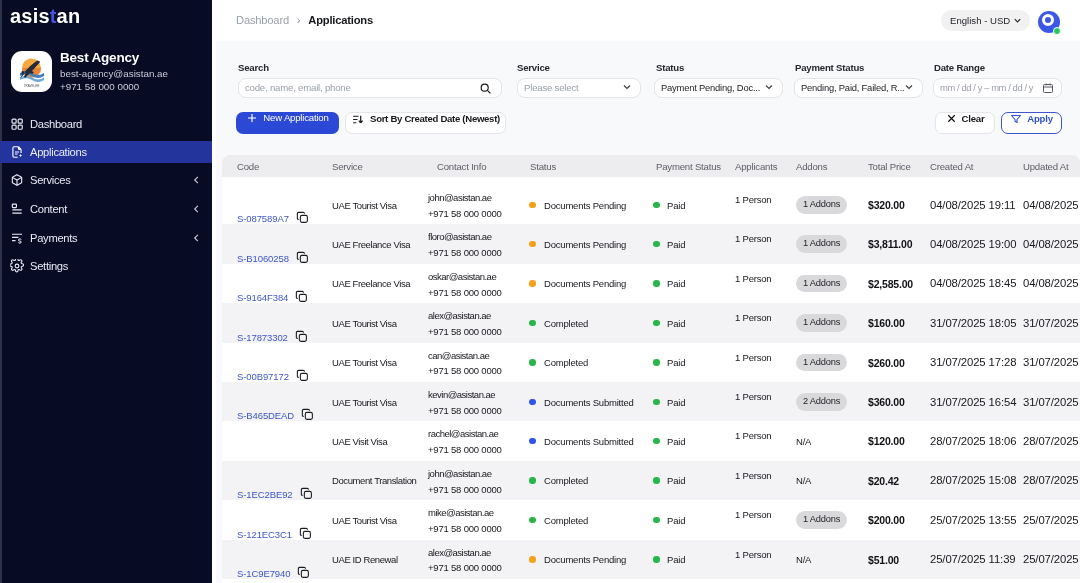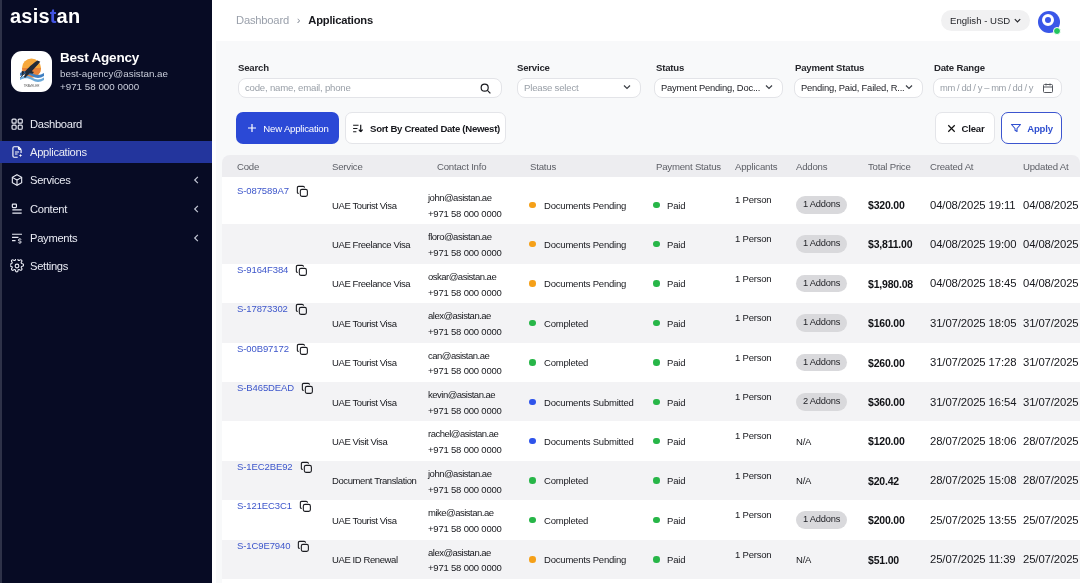--- a/index.html
+++ b/index.html
@@ -28,32 +28,32 @@
 #langpill svg{position:absolute;right:8px;top:6px}
 #uav{position:absolute;left:1038px;top:11px;width:22px;height:22px;border-radius:50%;background:#3a57e8;z-index:6}
 #uav .o{position:absolute;left:3.5px;top:2.5px;width:12px;height:12px;border:3.6px solid #fff;border-radius:50%}
 #uav .st{position:absolute;right:-1px;bottom:-2px;width:8px;height:8px;background:#22c55e;border:1.5px solid #fff;border-radius:50%}
 
 .flabel{position:absolute;font-size:9.6px;color:#26272c;font-weight:bold;top:62px;letter-spacing:-.2px}
 .fbox{position:absolute;top:78px;height:20px;background:#fff;border:1px solid #e3e4e8;border-radius:8px;font-size:9.6px;line-height:18px;padding-left:6px;color:#1d1e24;white-space:nowrap;overflow:hidden;letter-spacing:-.2px}
 .fbox.ph{color:#9aa0a8}
 .fbox svg{position:absolute;top:3px}
 
-.btn{position:absolute;top:112px;height:32px;border-radius:7px;font-size:9.6px;display:flex;align-items:center;justify-content:center;gap:5px;white-space:nowrap;letter-spacing:-.2px}
+.btn{position:absolute;top:112px;height:22px;border-radius:7px;font-size:9.6px;display:flex;justify-content:center;gap:5px;white-space:nowrap;letter-spacing:-.2px}
 #bnew{left:236px;width:103px;background:#2b49d6;color:#fff}
 #bsort{left:345px;width:161px;background:#fff;border:1px solid #e4e5e9;color:#17181d;font-weight:bold;letter-spacing:-.3px}
 #bclear{left:935px;width:60px;background:#fff;border:1px solid #e4e5e9;color:#17181d;font-weight:bold}
 #bapply{left:1001px;width:61px;background:#fff;border:1.5px solid #3c55cf;color:#3050d0;font-weight:bold}
 
 #thead{position:absolute;left:222px;top:155px;width:858px;height:22px;background:#ededf0;border-radius:8px 8px 0 0}
 .th{position:absolute;top:6px;font-size:9.6px;color:#5d5f66;white-space:nowrap;letter-spacing:-.2px}
 .row{position:absolute;left:222px;width:858px;height:39.4px;background:#fff;font-size:9.5px;letter-spacing:-.2px}
 .row.alt{background:#f3f3f5}
 .row>span,.row>div{position:absolute}
-.codewrap{left:15px;top:0;height:39.4px;display:flex;align-items:flex-start;gap:7px}
+.codewrap{left:15px;top:0;height:39.4px;display:flex;align-items:flex-end;gap:7px}
 .code{font-size:9.5px;color:#3d56cb;letter-spacing:-.1px}
 .cpy{width:13px;height:13px}
 .svc{left:110px;top:14.5px;color:#17181d;white-space:nowrap;letter-spacing:-.4px}
 .contact{left:206px;top:5px;color:#17181d;line-height:15.8px;white-space:nowrap}
 .contact .em{letter-spacing:-.5px}
 .d{top:16.5px;width:6.5px;height:6.5px;border-radius:50%}
 .stx{top:14.5px;color:#17181d;white-space:nowrap}
 .pers{left:513px;top:9px;color:#17181d;white-space:nowrap}
 .pill{left:574px;top:11px;height:17.5px;line-height:17.5px;padding:0 7px;background:#d9d9dc;border-radius:9px;font-size:9.3px;color:#1d1e23;white-space:nowrap}
 .na{left:574px;top:14.5px;color:#17181d}
@@ -214,20 +214,27 @@
     <span class="stx" style="left:322px">Documents Pending</span>
 <span class="d" style="left:431px;background:#27b648"></span>
     <span class="stx" style="left:445px">Paid</span>
 <span class="pers">1 Person</span>
 <span class="pill">1 Addons</span>
 <span class="price">$320.00</span>
 <span class="date" style="left:708px">04/08/2025 19:11</span>
 <span class="date" style="left:801px">04/08/2025 19:11</span>
 </div>
 <div class="row alt" style="top:224.4px">
+<div class="codewrap">
+      <span class="code">S-B1060258</span>
+      <svg class="cpy" viewBox="0 0 24 24" fill="none" stroke="#1a1b20" stroke-width="2">
+        <rect x="8" y="8" width="13" height="13" rx="3"></rect>
+        <path d="M5 15.5h-.2A2.3 2.3 0 0 1 2.5 13.2V5A2.5 2.5 0 0 1 5 2.5h8.2a2.3 2.3 0 0 1 2.3 2.3V5"></path>
+      </svg>
+    </div>
 <span class="svc">UAE Freelance Visa</span>
 <div class="contact"><span class="em">floro@asistan.ae</span><br>+971 58 000 0000</div>
 <span class="d" style="left:307px;background:#f5a018"></span>
     <span class="stx" style="left:322px">Documents Pending</span>
 <span class="d" style="left:431px;background:#27b648"></span>
     <span class="stx" style="left:445px">Paid</span>
 <span class="pers">1 Person</span>
 <span class="pill">1 Addons</span>
 <span class="price">$3,811.00</span>
 <span class="date" style="left:708px">04/08/2025 19:00</span>
@@ -242,21 +249,21 @@
       </svg>
     </div>
 <span class="svc">UAE Freelance Visa</span>
 <div class="contact"><span class="em">oskar@asistan.ae</span><br>+971 58 000 0000</div>
 <span class="d" style="left:307px;background:#f5a018"></span>
     <span class="stx" style="left:322px">Documents Pending</span>
 <span class="d" style="left:431px;background:#27b648"></span>
     <span class="stx" style="left:445px">Paid</span>
 <span class="pers">1 Person</span>
 <span class="pill">1 Addons</span>
-<span class="price">$1,980.08</span>
+<span class="price">$2,585.00</span>
 <span class="date" style="left:708px">04/08/2025 18:45</span>
 <span class="date" style="left:801px">04/08/2025 18:45</span>
 </div>
 <div class="row alt" style="top:303.2px">
 <div class="codewrap">
       <span class="code">S-17873302</span>
       <svg class="cpy" viewBox="0 0 24 24" fill="none" stroke="#1a1b20" stroke-width="2">
         <rect x="8" y="8" width="13" height="13" rx="3"></rect>
         <path d="M5 15.5h-.2A2.3 2.3 0 0 1 2.5 13.2V5A2.5 2.5 0 0 1 5 2.5h8.2a2.3 2.3 0 0 1 2.3 2.3V5"></path>
       </svg>

